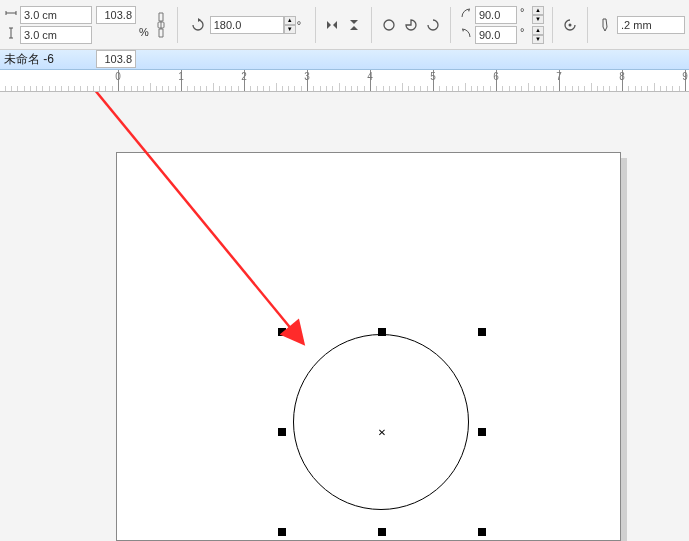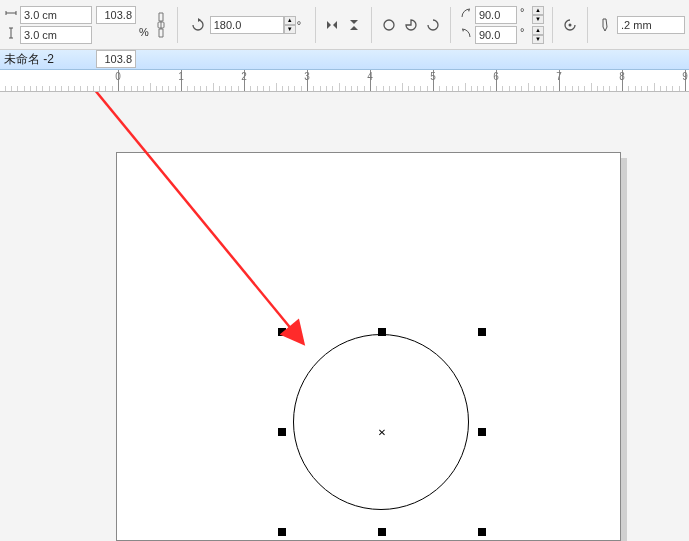--- a/index.html
+++ b/index.html
@@ -274,21 +274,21 @@
 
   <span class="btn-icon">
     <svg width="14" height="16" viewBox="0 0 14 16">
         <path d="M6 2 l3 0 1 8 -2 4 -2 -4 z" fill="none" stroke="#555"></path>
       </svg>
   </span>
   <input class="input" style="width: 68px;" value=".2 mm">
 </div>
 
 <div class="tab-bar">
-  <span>未命名 -2</span>
+  <span>未命名 -6</span>
 </div>
 
 <div class="ruler-h" id="rulerH">
     <div class="tick-major" style="left: 118px;"></div>
     <div class="lbl" style="left: 118px;">0</div>
     <div class="tick-mid" style="left: 124.3px;"></div>
     <div class="tick-mid" style="left: 130.6px;"></div>
     <div class="tick-mid" style="left: 136.9px;"></div>
     <div class="tick-mid" style="left: 143.2px;"></div>
     <div class="tick-minor" style="left: 149.5px;"></div>

